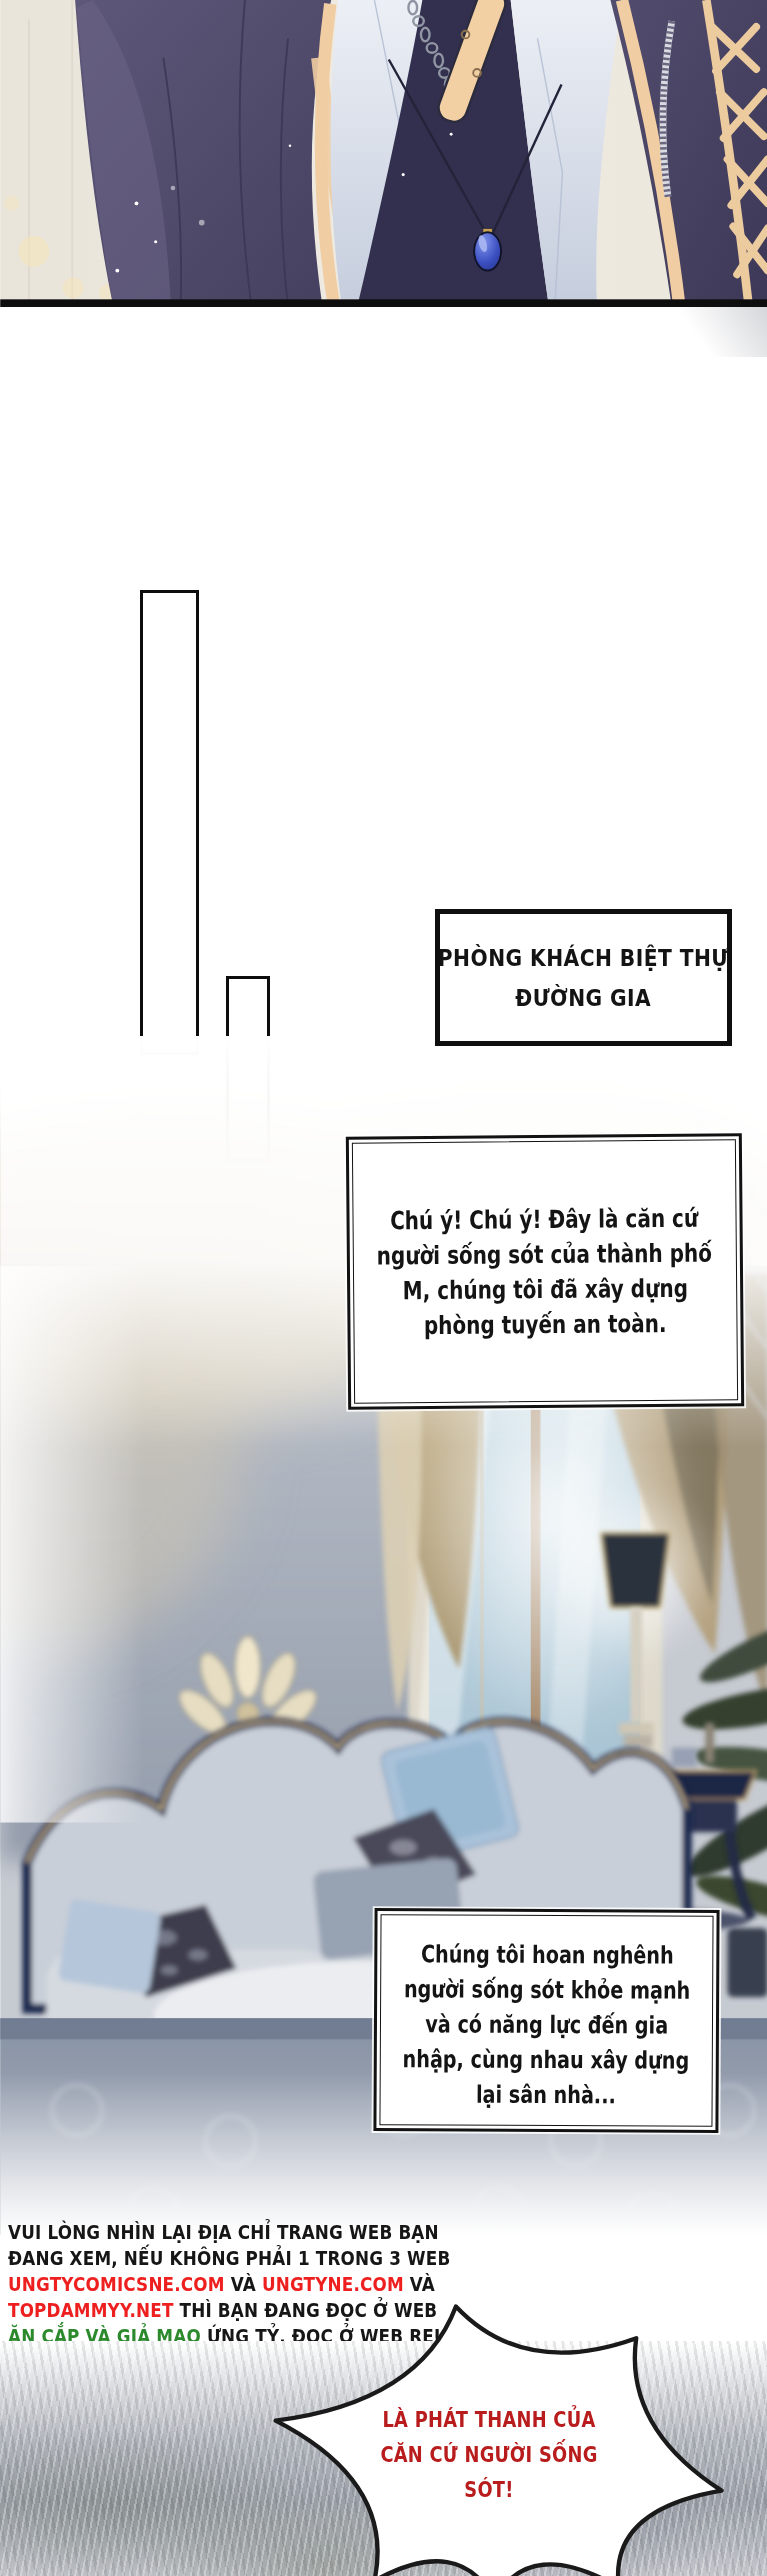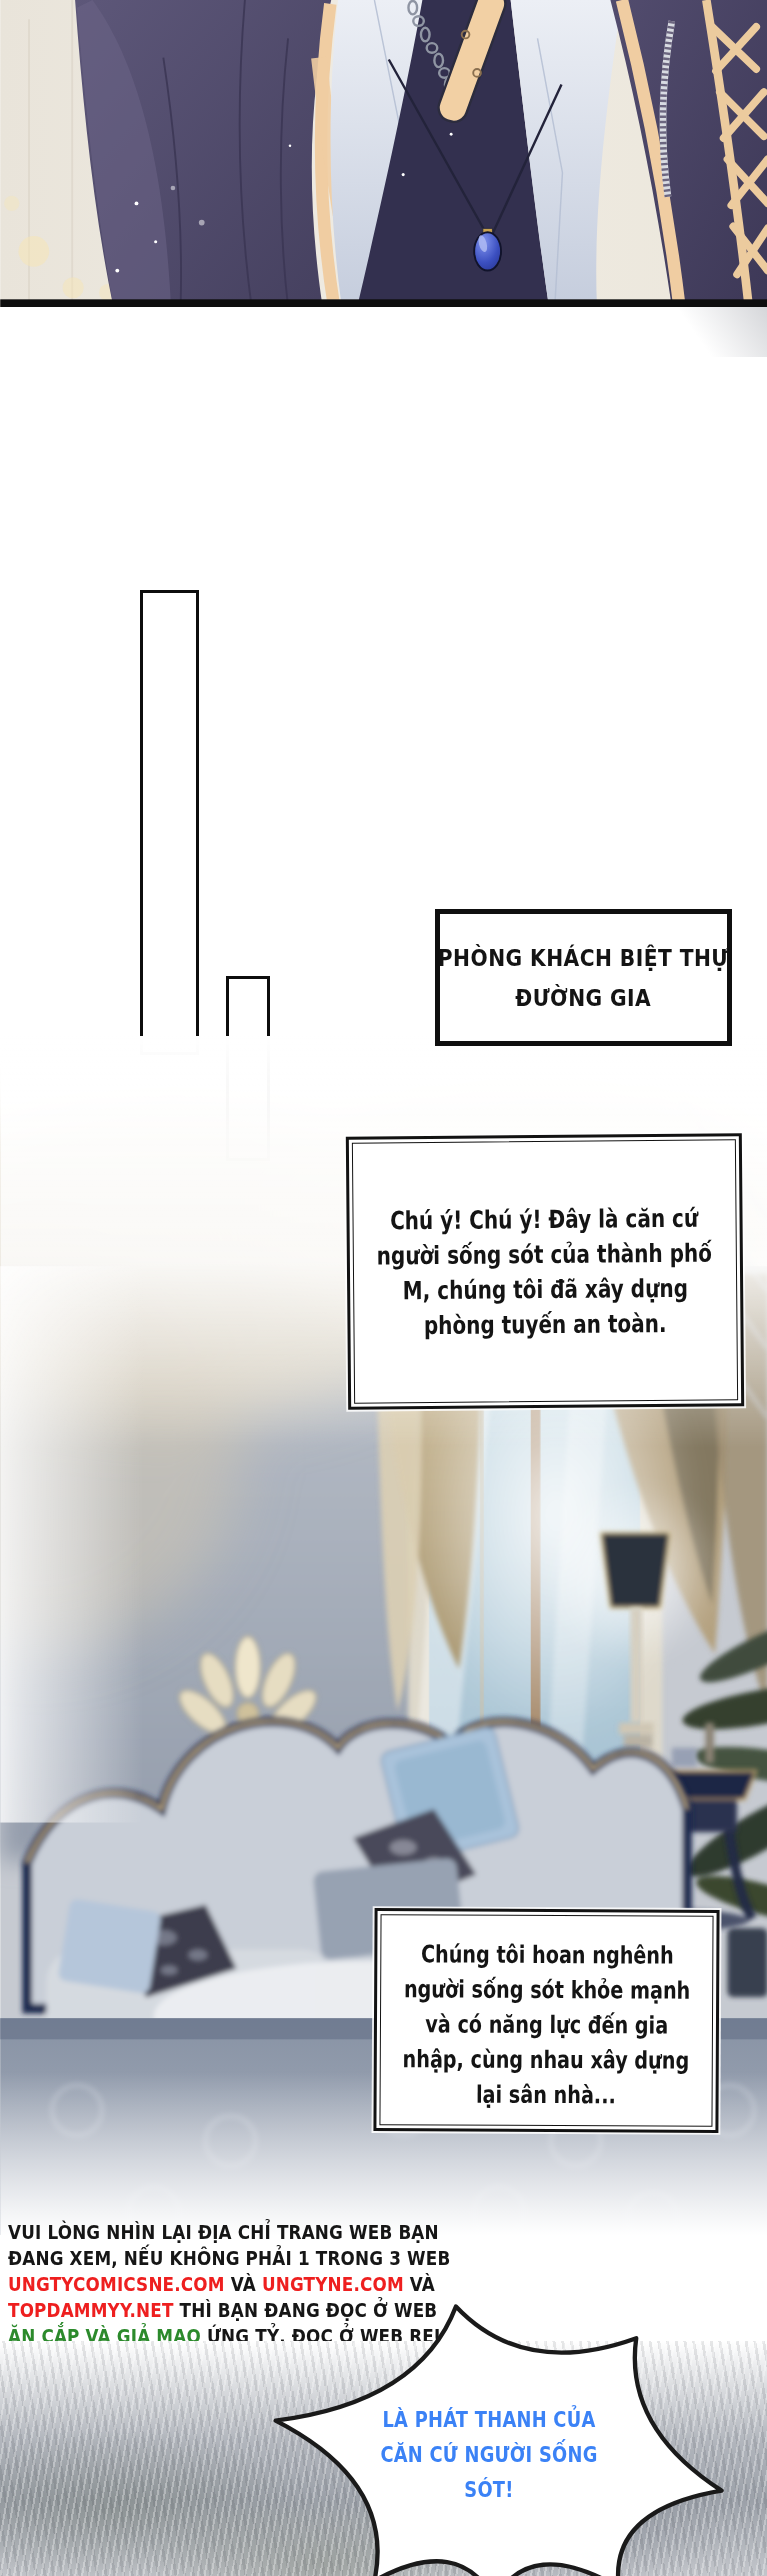--- a/index.html
+++ b/index.html
@@ -63,21 +63,21 @@
   }
   .bottom-photo::after { content:""; position:absolute; inset:0;
     background:
       repeating-linear-gradient(100deg, rgba(255,255,255,.3) 0 1.9px, transparent 1.9px 6.7px),
       repeating-linear-gradient(80deg, rgba(58,62,70,.12) 0 2.9px, transparent 2.9px 8.6px);
   }
 
   
   .bubble-wrap { position:absolute; left:240px; top:2295px; width:499px; height:281px; }
   .bubble-text { position:absolute; left:350px; top:2403px; width:278px;
-    text-align:center; color:#3b82f6; }
+    text-align:center; color:#b91c1c; }
   .bubble-text .tline { font-weight:bold; font-size:21px; line-height:35px;
     transform:scaleX(.85); white-space:nowrap; letter-spacing:0.3px; }
 </style>
 </head>
 <body>
 
 <div id="page">
 
   <div class="top-panel">
     <svg width="768" height="307" viewBox="0 0 800 320">

